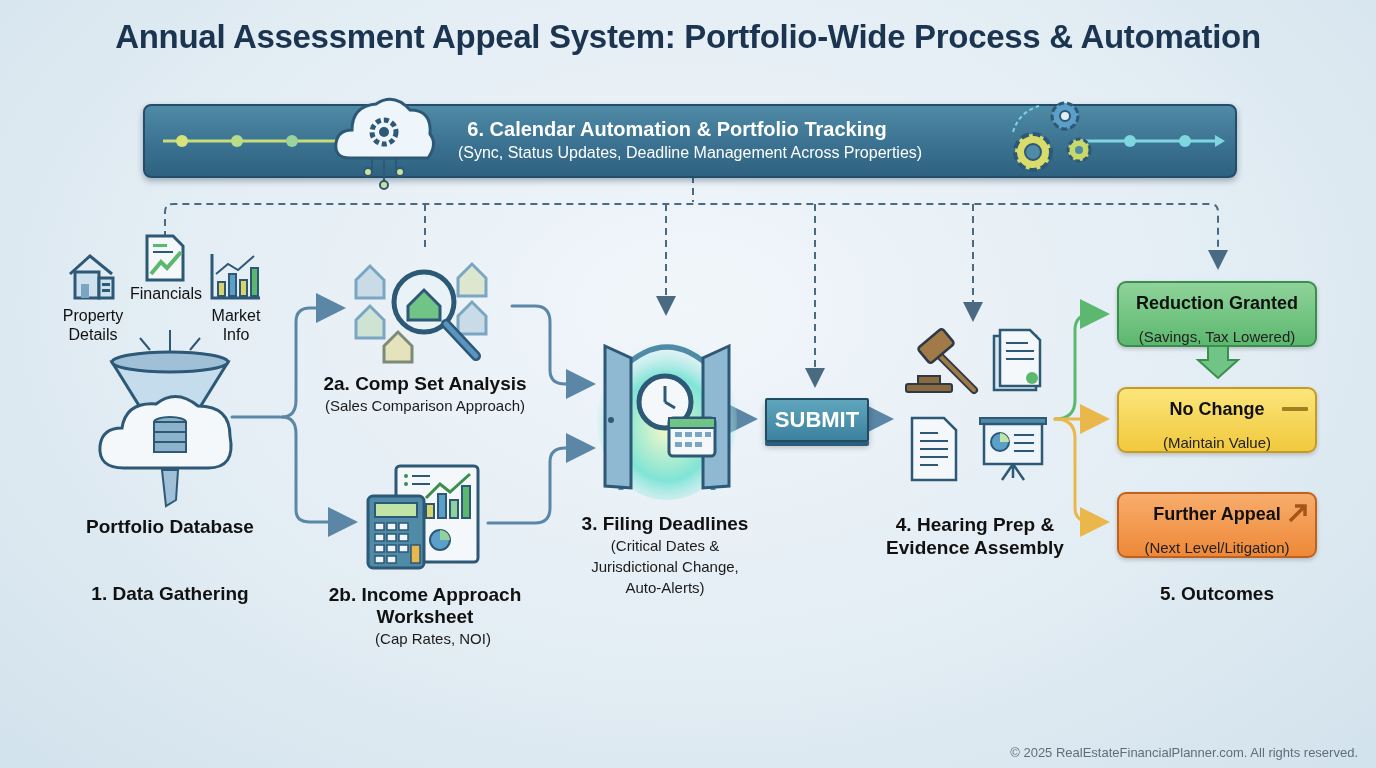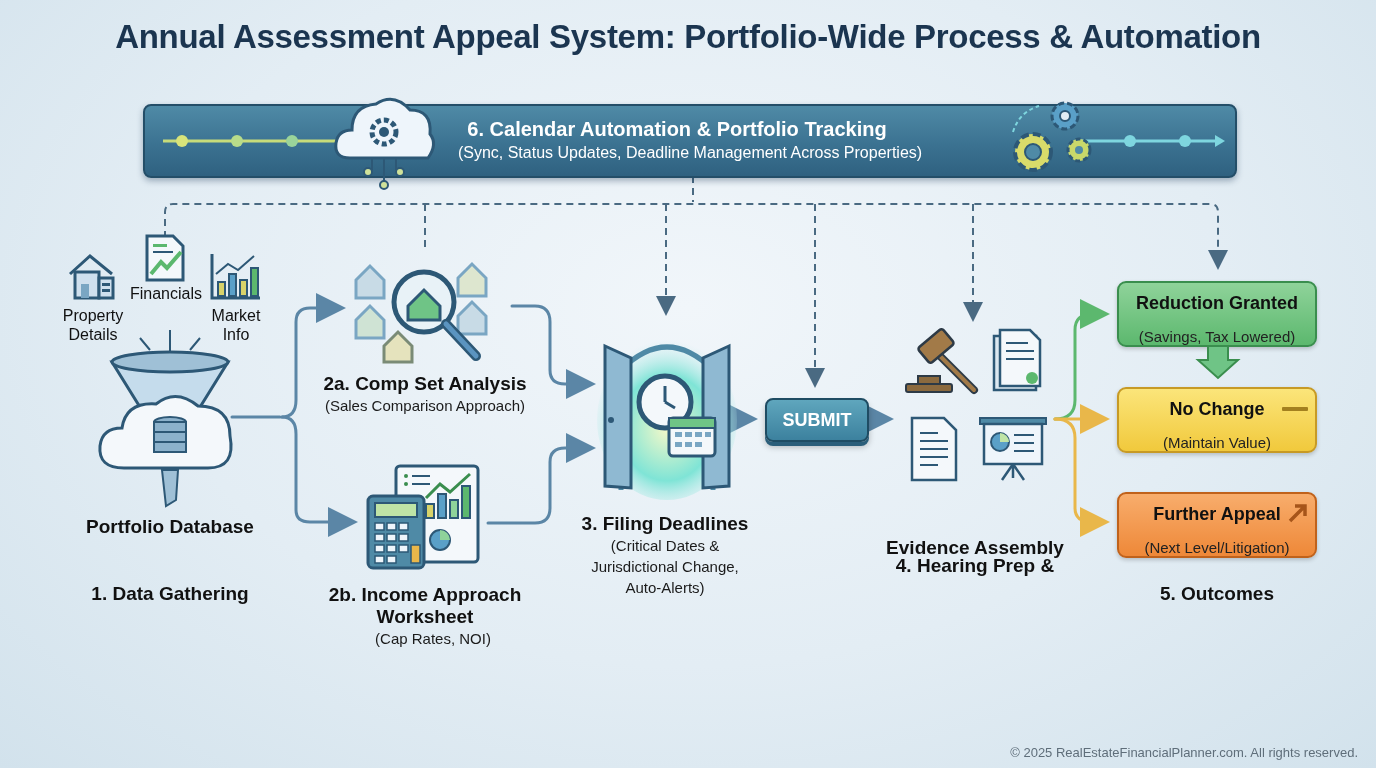--- a/index.html
+++ b/index.html
@@ -24,24 +24,24 @@
     padding-left:104px; box-sizing:border-box; padding-right:130px;
   }
   .banner-sub {
     left:0; top:38px; width:100%; text-align:center; color:#fff; font-size:16px;
     padding-left:130px; box-sizing:border-box; padding-right:130px;
   }
   .lbl { text-align:center; font-size:16px; color:#111; line-height:1.2; }
   .lbl-b { font-weight:bold; font-size:19px; }
   .sub { font-size:15px; color:#1b1b1b; }
   .submit {
-    left:765px; top:398px; width:100px; height:40px; border-radius:8px;
+    left:765px; top:398px; width:100px; height:40px; border-radius:2px;
     background:linear-gradient(180deg,#5fa6bd 0%,#3c819e 100%);
     border:2px solid #1f4c63; box-shadow:0 4px 0 #2b5e7a,0 5px 6px rgba(0,0,0,.25);
-    color:#fff; font-weight:bold; font-size:18px; text-align:center; line-height:40px;
+    color:#fff; font-weight:bold; font-size:22px; text-align:center; line-height:40px;
     cursor:pointer;
   }
   .outcome {
     border-radius:9px; text-align:center; box-sizing:border-box; padding-top:10px;
     box-shadow:0 2px 4px rgba(0,0,0,.2);
   }
   .outcome .h { font-weight:bold; font-size:18px; color:#111; }
   .outcome .s { font-size:15px; color:#222; margin-top:14px; }
   .o-green { left:1117px; top:281px; width:200px; height:66px; background:linear-gradient(180deg,#8fd39a,#5cb86e); border:2px solid #3a8e4e; }
   .o-yellow { left:1117px; top:387px; width:200px; height:66px; background:linear-gradient(180deg,#fbe57a,#f1c93c); border:2px solid #c79a25; }
@@ -292,21 +292,21 @@
     <rect x="80" y="96" width="66" height="6" fill="#4f8aa6" stroke="#2d5876" stroke-width="2"></rect>
     <rect x="84" y="102" width="58" height="40" fill="#eef5fb" stroke="#2d5876" stroke-width="2.5"></rect>
     <circle cx="100" cy="120" r="9" fill="#5aa0c8" stroke="#2d5876" stroke-width="2"></circle>
     <path d="M100,111 A9,9 0 0,1 109,120 L100,120 Z" fill="#bfe4a6"></path>
     <rect x="114" y="112" width="20" height="2" fill="#2d5876"></rect>
       <rect x="114" y="120" width="20" height="2" fill="#2d5876"></rect>
       <rect x="114" y="128" width="20" height="2" fill="#2d5876"></rect>
     <path d="M113,142 L102,158 M113,142 L124,158 M113,142 L113,156" stroke="#2d5876" stroke-width="2.5"></path>
   </g>
 </svg>
-<div class="abs lbl lbl-b" style="left:870px;top:514px;width:210px;margin-top:41px;">4. Hearing Prep &amp;</div>
+<div class="abs lbl lbl-b" style="left:870px;top:514px;width:210px;">4. Hearing Prep &amp;</div>
 <div class="abs lbl lbl-b" style="left:870px;top:537px;width:210px;">Evidence Assembly</div>
 
 <div class="abs outcome o-green">
   <div class="h">Reduction Granted</div>
   <div class="s">(Savings, Tax Lowered)</div>
 </div>
 <svg class="abs" style="left:1196px;top:346px;width:44px;height:34px;">
   <path d="M12,0 L32,0 L32,14 L42,14 L22,32 L2,14 L12,14 Z" fill="#6fc486" stroke="#3a8e4e" stroke-width="2"></path>
 </svg>
 <div class="abs outcome o-yellow">

